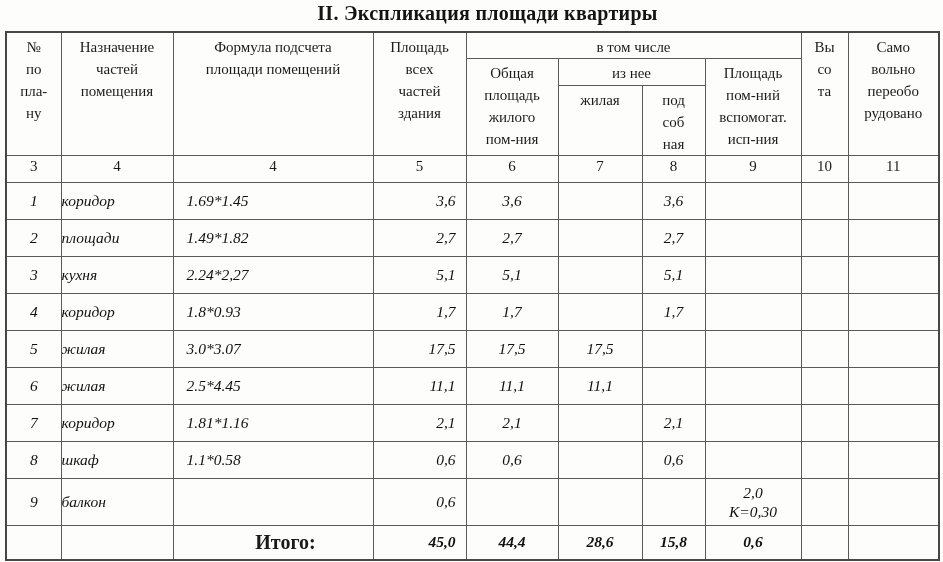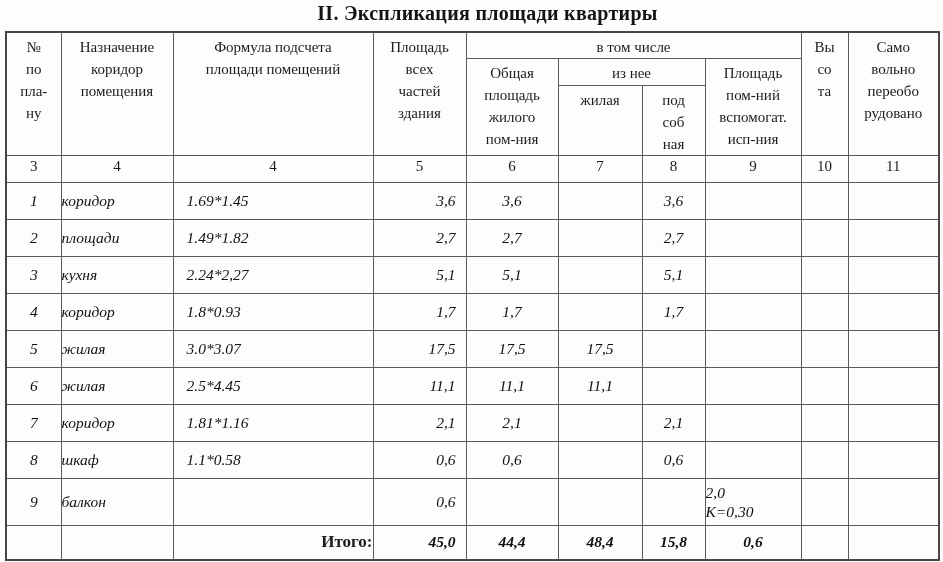--- a/index.html
+++ b/index.html
@@ -41,22 +41,22 @@
   
   tr.rh{height:37px;}
   tr.rh9{height:47px;}
   tr.rt{height:34px;}
   .data-cell{font-style:italic;font-size:15.5px;color:#111;}
   .num{text-align:center;}
   .name{text-align:left;}
   .formula{text-align:left;padding-left:13px;}
   .r{text-align:right;padding-right:10px;}
   .c{text-align:center;}
-  .two-line{white-space:pre-line;line-height:19px;}
-  .totals-label{font-weight:bold;font-style:normal;text-align:right;padding-left:25px;font-size:17px;}
+  .two-line{white-space:pre-line;line-height:19px;text-align:center;}
+  .totals-label{font-weight:bold;font-style:normal;text-align:center;padding-left:25px;font-size:20px;}
   .bold{font-weight:bold;}
 </style>
 </head>
 <body>
 
 <div class="page-title">II. Экспликация площади квартиры</div>
 
 <table class="explication">
   <colgroup>
     <col style="width:55px">
@@ -71,21 +71,21 @@
     <col style="width:91px">
   </colgroup>
 
   <tbody>
       <tr class="hr1">
     <td class="hdr" rowspan="3">№
 по
 пла-
 ну</td>
     <td class="hdr" rowspan="3">Назначение
-коридор
+частей
 помещения</td>
     <td class="hdr" rowspan="3">Формула подсчета
 площади помещений</td>
     <td class="hdr" rowspan="3">Площадь
 всех
 частей
 здания</td>
     <td class="hdr" colspan="4">в том числе</td>
     <td class="hdr" rowspan="3">Вы
 со
@@ -235,20 +235,20 @@
     <td class="data-cell c"></td>
     <td class="data-cell c"></td>
   </tr>
 
   <tr class="rt">
     <td></td>
     <td></td>
     <td class="totals-label">Итого:</td>
     <td class="data-cell r bold">45,0</td>
     <td class="data-cell c bold">44,4</td>
-    <td class="data-cell c bold">48,4</td>
+    <td class="data-cell c bold">28,6</td>
     <td class="data-cell c bold">15,8</td>
     <td class="data-cell c bold">0,6</td>
     <td class="data-cell c"></td>
     <td class="data-cell c"></td>
   </tr>
 </tbody>
   </table>
 
 </body></html>

